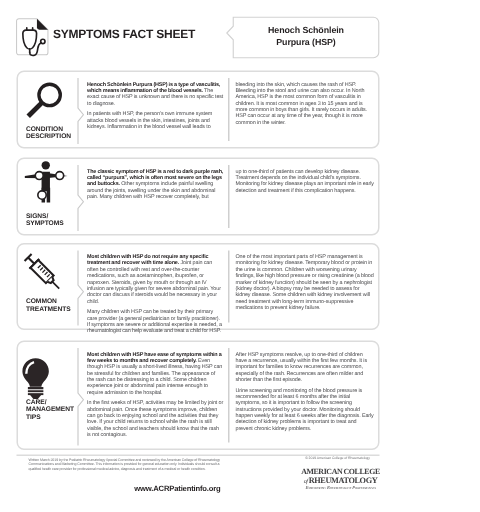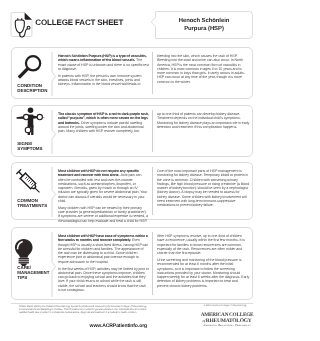--- a/index.html
+++ b/index.html
@@ -97,21 +97,21 @@
 
         <path d="M30 32 v-5 M45 32 v-5"></path>
 
         <path d="M37.5 81 v9"></path>
 
         <path d="M37.5 90 C37.5 97 44 99 50 97 C57 95 57 87 58 80 C59 72 63 67 67 65"></path>
 
         <circle cx="71" cy="62" r="5.5"></circle>
       </g>
     </svg>
-    <div class="fact-title">COLLEGE FACT SHEET</div>
+    <div class="fact-title">SYMPTOMS FACT SHEET</div>
     <div class="title-box">
       <svg class="tbox-frame" viewBox="0 0 104 30">
           <path d="M5.5 1.5 H99 a3.5 3.5 0 0 1 3.5 3.5 V25 a3.5 3.5 0 0 1 -3.5 3.5 H5.5 V16.5 L1.2 12 L5.5 7.5 Z" fill="#ffffff" stroke="#d2d2d2" stroke-width="0.75"></path>
         </svg>
       <div class="t"><span>Henoch Schönlein</span><br><span>Purpura (HSP)</span></div>
     </div>
   </div>
 
   <div class="card c1">
     <div class="iconcol">

